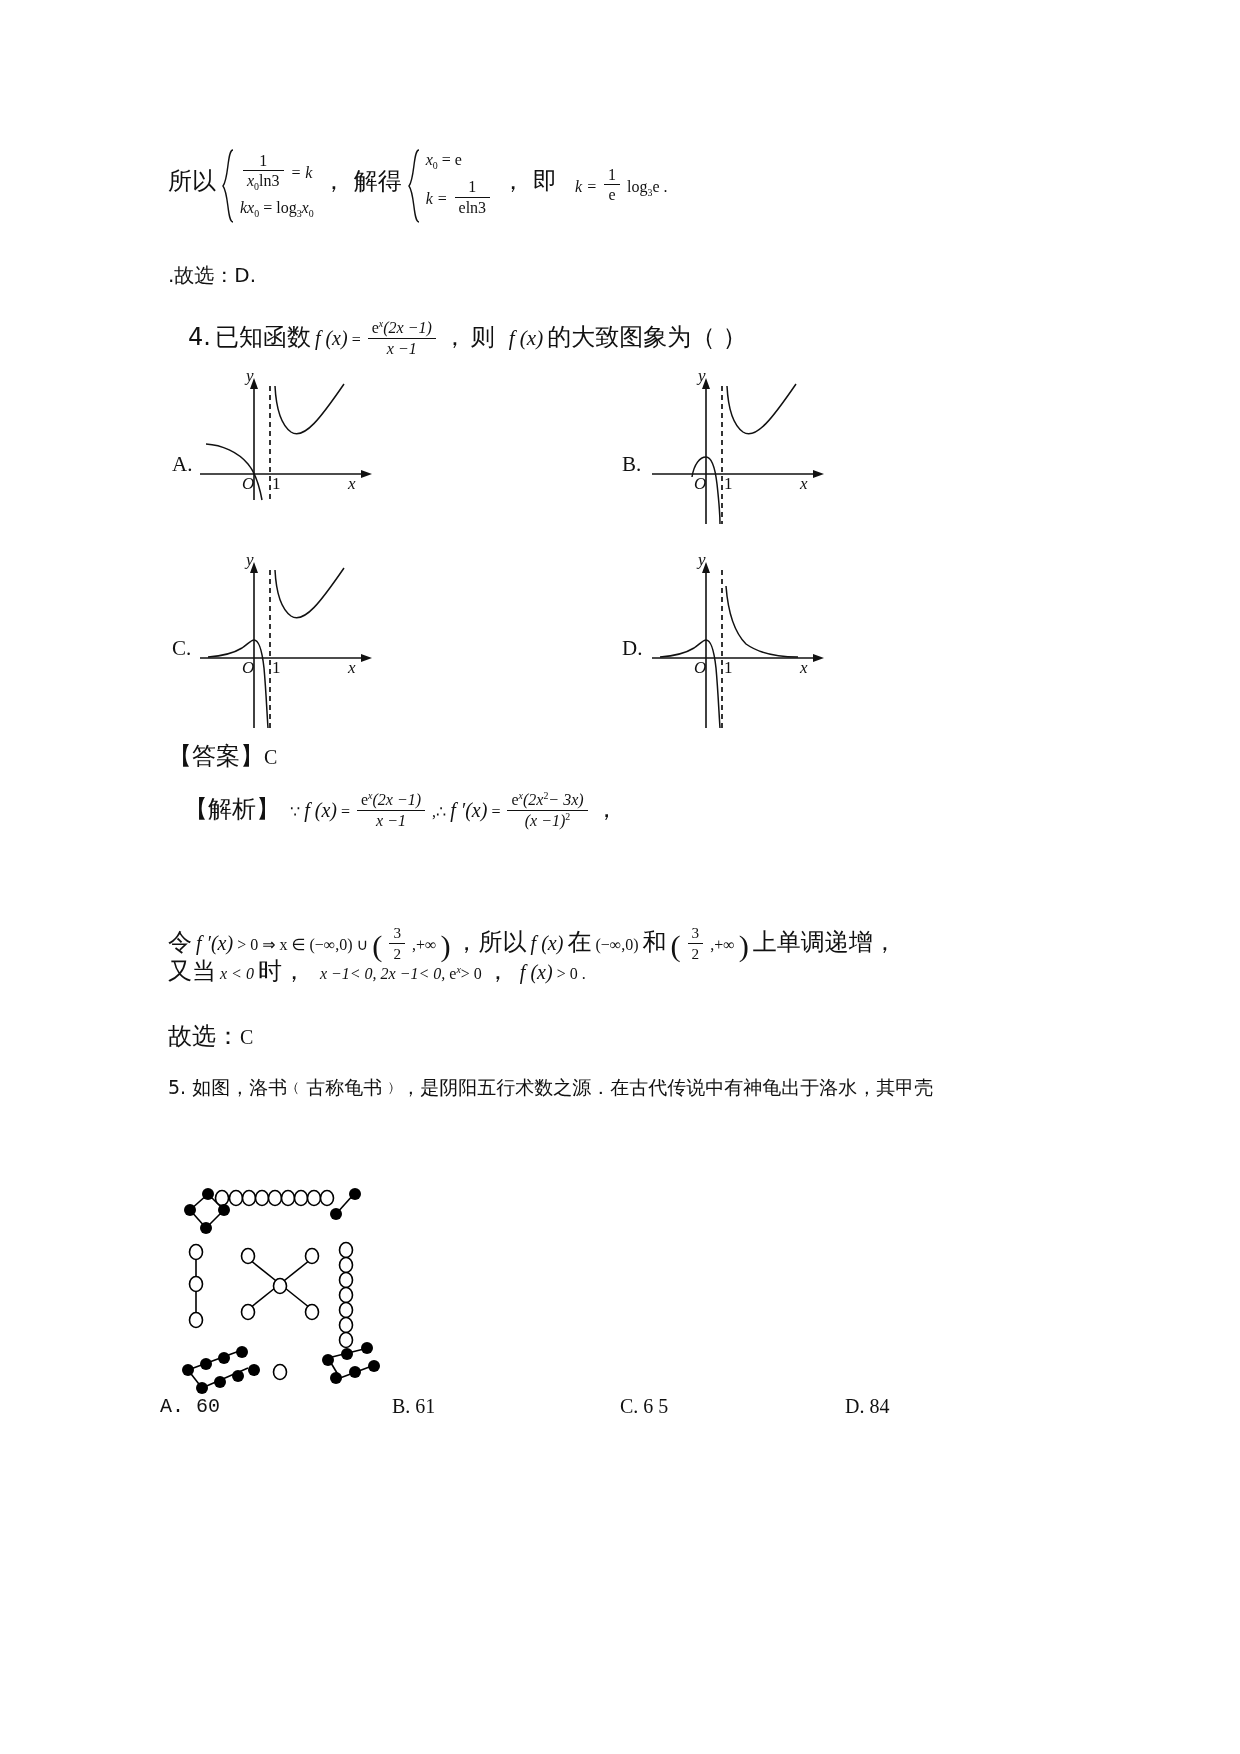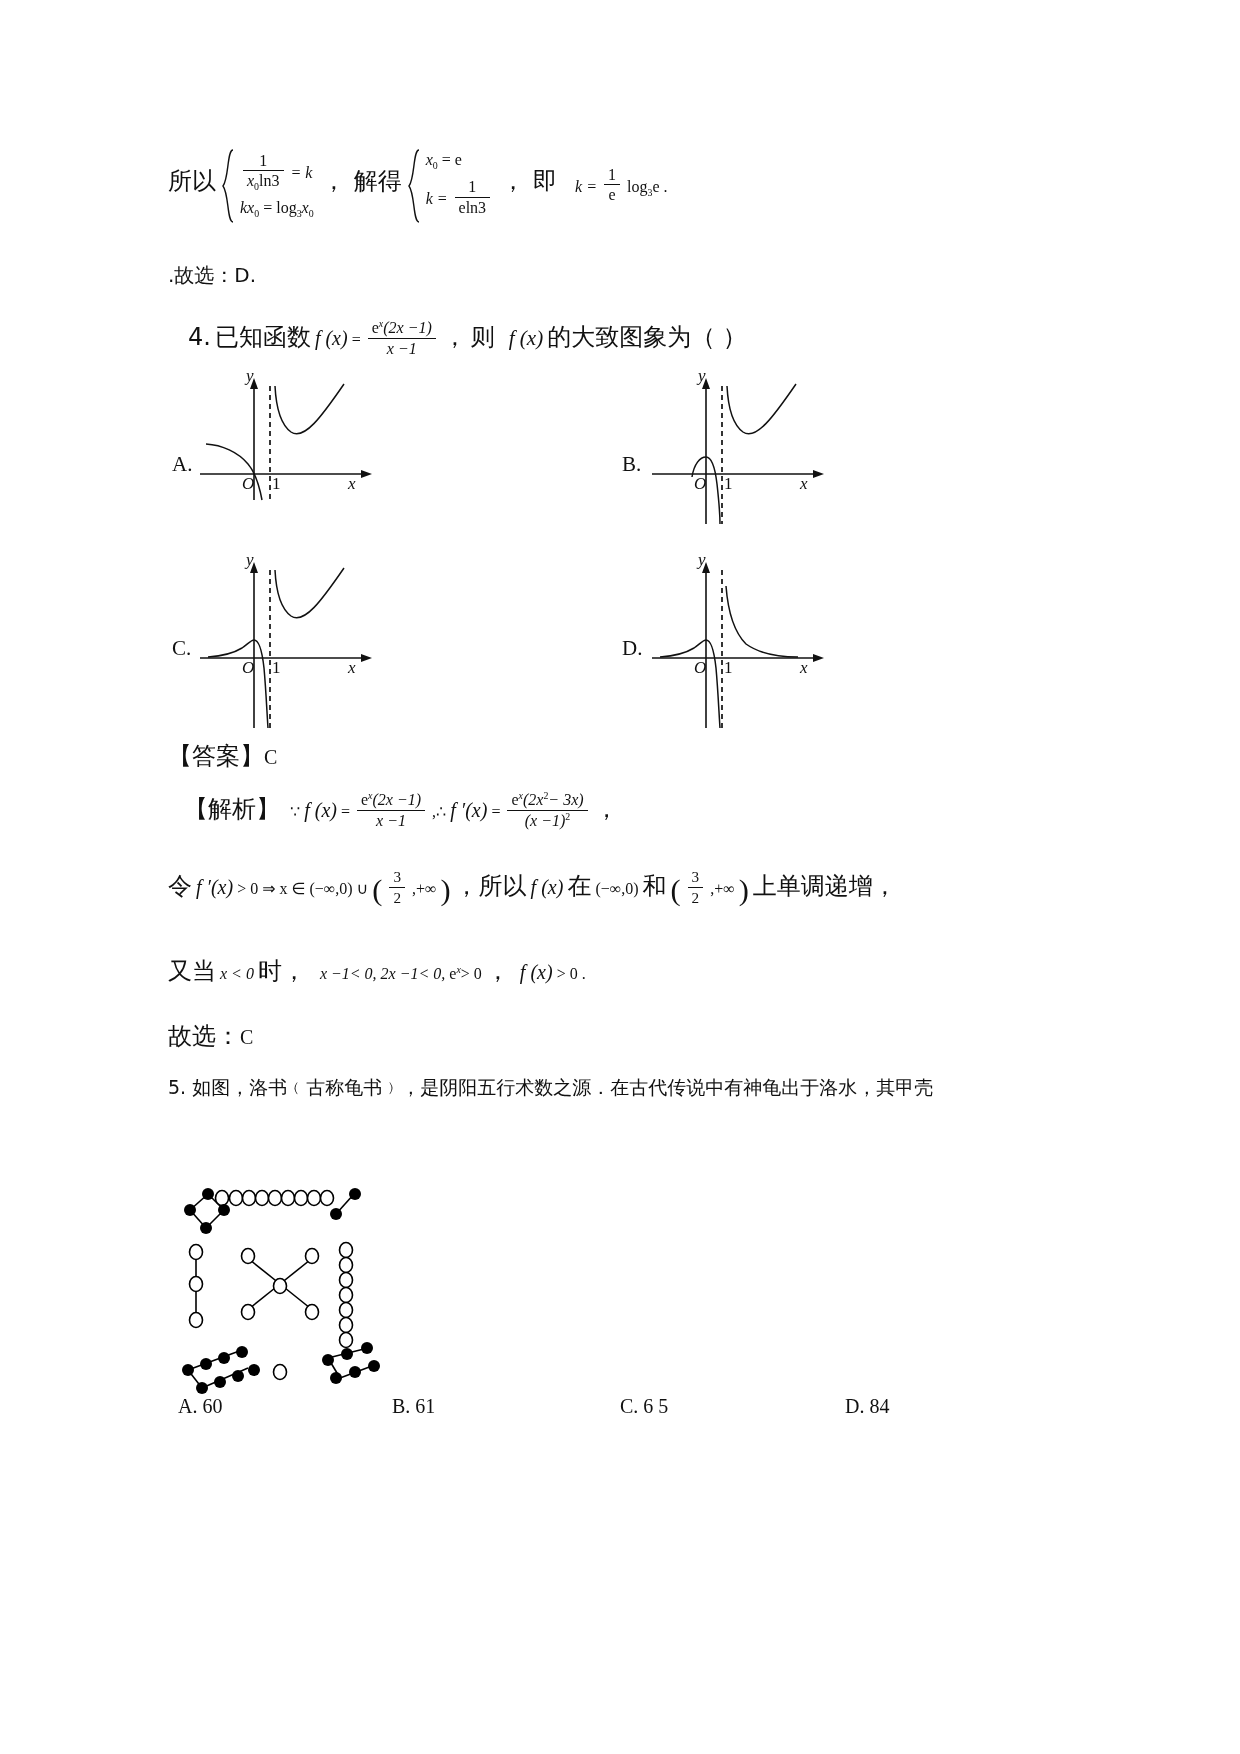--- a/index.html
+++ b/index.html
@@ -210,21 +210,21 @@
     <span class="mr">,∴</span>
     <span class="mi" style="font-size:20px;">f ′(x)</span>
     <span class="mr">=</span>
     <span class="frac">
       <span class="num"><span class="mr">e</span><sup class="s">x</sup><span class="mi">(2x</span><sup class="sr">2</sup><span class="mi">− 3x)</span></span>
       <span class="den"><span class="mi">(x −1)</span><sup class="sr">2</sup></span>
     </span>
     <span class="cn">，</span>
   </div>
 
-  <div class="blk" style="left:168px;top:868px;width:940px;">
+  <div class="blk" style="left:168px;top:924px;width:940px;">
     <span class="cn">令</span>
     <span class="mi" style="font-size:20px;">f ′(x)</span>
     <span class="mr">&gt; 0 ⇒ x ∈</span>
     <span class="mr">(−∞,0)</span>
     <span class="mr">∪</span>
     <span class="paren">(</span>
     <span class="frac" style="font-size:0.95em;">
       <span class="num mr">3</span>
       <span class="den mr">2</span>
     </span>
@@ -364,21 +364,21 @@
         <circle cx="187" cy="192" r="6"></circle>
         <circle cx="206" cy="186" r="6"></circle>
       </g>
 
       <g fill="#fff" stroke="#000" stroke-width="1.6">
         <ellipse cx="112" cy="192" rx="6.5" ry="7.5"></ellipse>
       </g>
     </svg>
   </div>
 
-  <div class="choices" style="left:178px;top:1395px;">
+  <div class="choices" style="left:160px;top:1395px;font-family:Liberation Mono, monospace;">
     <span>A.</span>
     <span>60</span>
   </div>
   <div class="choices" style="left:392px;top:1395px;">
     <span>B.</span>
     <span>61</span>
   </div>
   <div class="choices" style="left:620px;top:1395px;text-align:right;">
     <span>C.</span>
     <span>6 5</span>

